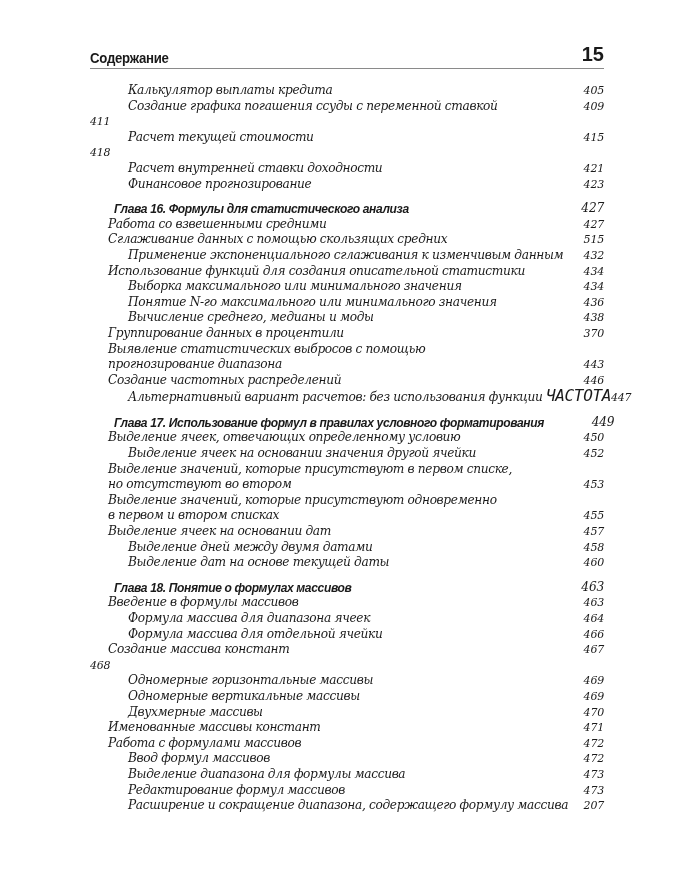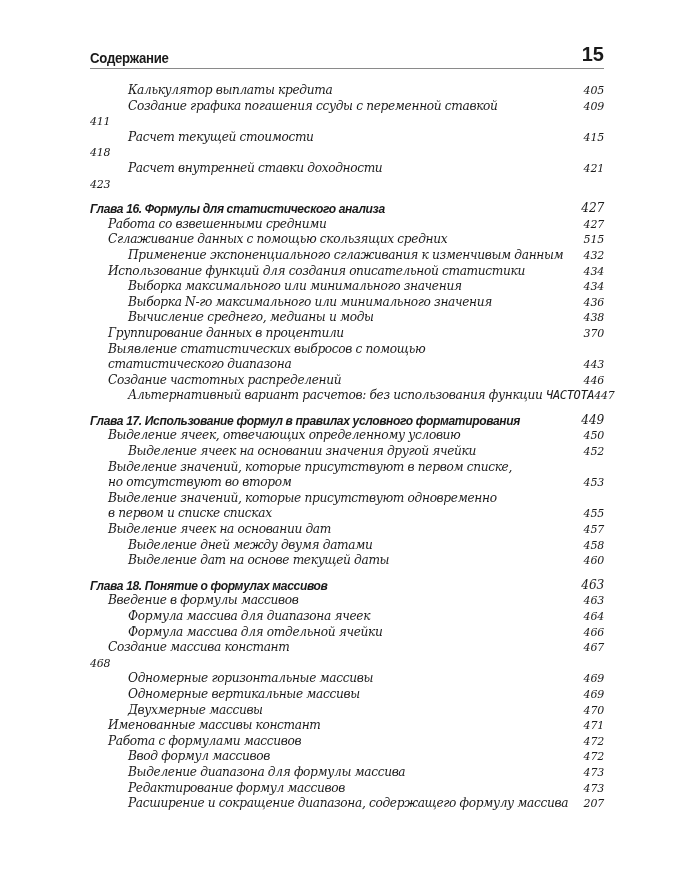--- a/index.html
+++ b/index.html
@@ -7,24 +7,24 @@
   .page { position:absolute; left:90px; top:44px; width:514px; }
   .hdr { display:flex; justify-content:space-between; align-items:flex-end; height:22px; border-bottom:1px solid #8a8a8a; padding-bottom:2px; }
   .hdr .t { font-family:"Liberation Sans","DejaVu Sans",sans-serif; font-weight:bold; font-size:15px; letter-spacing:-0.3px; transform:scaleX(0.88); transform-origin:left bottom; }
   .hdr .n { font-family:"Liberation Sans","DejaVu Sans",sans-serif; font-weight:bold; font-size:20px; }
   .toc { margin-top:14px; }
   .row { display:flex; justify-content:space-between; align-items:flex-end; font-size:12.2px; line-height:15.6px; white-space:nowrap;font-style:italic; }
   .row .lbl { overflow:visible; letter-spacing:-0.35px; }
   .row .pg { font-size:11px; letter-spacing:-0.2px; }
   .l1 .lbl { padding-left:18px; }
   .l2 .lbl { padding-left:38px; }
-  .ch { margin-top:9px; margin-bottom:0px; }
+  .ch { margin-top:9px; margin-bottom:0px;margin-left:24px; }
   .ch .lbl { font-family:"Liberation Sans","DejaVu Sans",sans-serif; font-weight:bold; font-size:13.4px; letter-spacing:-0.4px; display:inline-block; transform:scaleX(0.9); transform-origin:left bottom; }
   .ch .pg { font-size:12.2px; }
-  .mono { font-family:"DejaVu Sans Mono","Liberation Mono",monospace; font-size:12px; }
+  .mono { font-family:"DejaVu Sans Mono","Liberation Mono",monospace; font-size:16px; }
 </style>
 </head>
 <body>
 
 <div class="page">
   <div class="hdr">
     <span class="t">Содержание</span>
     <span class="n">15</span>
   </div>
   <div class="toc" id="toc">
@@ -44,20 +44,21 @@
         <span class="pg">415</span>
       </div>
       <div class="row l2">
         <span class="pg">418</span>
       </div>
       <div class="row l2">
         <span class="lbl"><span>Расчет внутренней ставки доходности</span></span>
         <span class="pg">421</span>
       </div>
       <div class="row l2">
+        <span class="lbl"><span>Финансовое прогнозирование</span></span>
         <span class="pg">423</span>
       </div>
       <div class="row ch">
         <span class="lbl"><span>Глава 16. Формулы для статистического анализа</span></span>
         <span class="pg">427</span>
       </div>
       <div class="row l1">
         <span class="lbl"><span>Работа со взвешенными средними</span></span>
         <span class="pg">427</span>
       </div>
@@ -71,37 +72,37 @@
       </div>
       <div class="row l1">
         <span class="lbl"><span>Использование функций для создания описательной статистики</span></span>
         <span class="pg">434</span>
       </div>
       <div class="row l2">
         <span class="lbl"><span>Выборка максимального или минимального значения</span></span>
         <span class="pg">434</span>
       </div>
       <div class="row l2">
-        <span class="lbl"><span>Выборка N-го максимального или минимального значения</span></span>
+        <span class="lbl"><span>Понятие N-го максимального или минимального значения</span></span>
         <span class="pg">436</span>
       </div>
       <div class="row l2">
         <span class="lbl"><span>Вычисление среднего, медианы и моды</span></span>
         <span class="pg">438</span>
       </div>
       <div class="row l1">
         <span class="lbl"><span>Группирование данных в процентили</span></span>
         <span class="pg">370</span>
       </div>
       <div class="row l1">
         <span class="lbl"><span>Выявление статистических выбросов с помощью</span></span>
         <span class="pg"></span>
       </div>
       <div class="row l1">
-        <span class="lbl"><span>статистического диапазона</span></span>
+        <span class="lbl"><span>прогнозирование диапазона</span></span>
         <span class="pg">443</span>
       </div>
       <div class="row l1">
         <span class="lbl"><span>Создание частотных распределений</span></span>
         <span class="pg">446</span>
       </div>
       <div class="row l2">
         <span class="lbl"><span>Альтернативный вариант расчетов: без использования функции</span> <span class="mono">ЧАСТОТА</span></span>
         <span class="pg">447</span>
       </div>
@@ -123,21 +124,21 @@
       </div>
       <div class="row l1">
         <span class="lbl"><span>но отсутствуют во втором</span></span>
         <span class="pg">453</span>
       </div>
       <div class="row l1">
         <span class="lbl"><span>Выделение значений, которые присутствуют одновременно</span></span>
         <span class="pg"></span>
       </div>
       <div class="row l1">
-        <span class="lbl"><span>в первом и списке списках</span></span>
+        <span class="lbl"><span>в первом и втором списках</span></span>
         <span class="pg">455</span>
       </div>
       <div class="row l1">
         <span class="lbl"><span>Выделение ячеек на основании дат</span></span>
         <span class="pg">457</span>
       </div>
       <div class="row l2">
         <span class="lbl"><span>Выделение дней между двумя датами</span></span>
         <span class="pg">458</span>
       </div>

